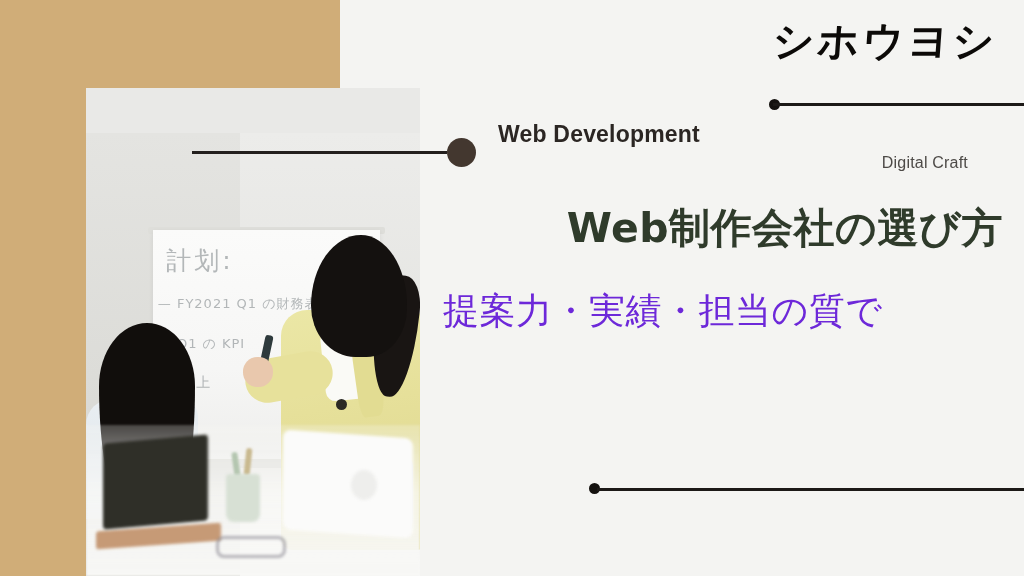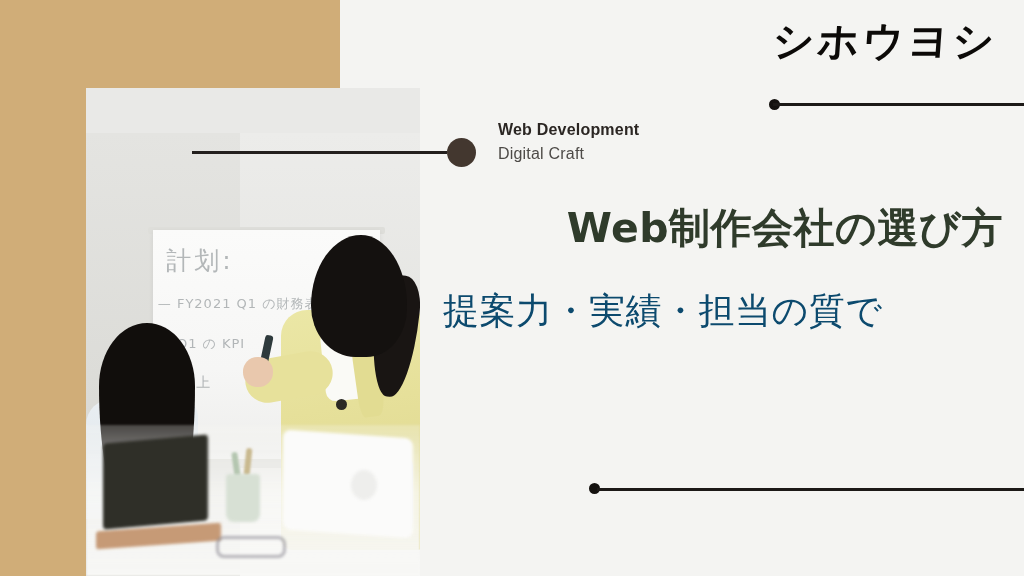--- a/index.html
+++ b/index.html
@@ -298,32 +298,33 @@
   }
 
   
   .eyebrow-group {
     position: absolute;
     left: 498px;
     top: 120px;
     width: 470px;
   }
   .eyebrow-main {
-    font-size: 16px;
+    font-size: 23px;
     font-weight: 700;
     color: #2b2623;
     letter-spacing: 0.2px;
     line-height: 1.25;
   }
   .eyebrow-sub {
     margin-top: 5px;
     font-size: 16px;
     font-weight: 400;
     color: #4d4a47;
     letter-spacing: 0.2px;
+    text-align: right;
   }
 
   .headline {
     position: absolute;
     left: 443px;
     top: 205px;
     width: 560px;
     font-family: "DejaVu Sans", "Liberation Sans", sans-serif;
     font-size: 41px;
     font-weight: 700;
@@ -334,21 +335,21 @@
   }
 
   .subline {
     position: absolute;
     left: 443px;
     top: 285px;
     width: 560px;
     font-family: "DejaVu Sans", "Liberation Sans", sans-serif;
     font-size: 36px;
     font-weight: 400;
-    color: #0c4a6e;
+    color: #6d28d9;
     letter-spacing: 0.5px;
     line-height: 1.45;
   }
   .subline span { display: block; }
 
   
   .logo-block {
     position: absolute;
     right: 24px;
     top: 14px;

